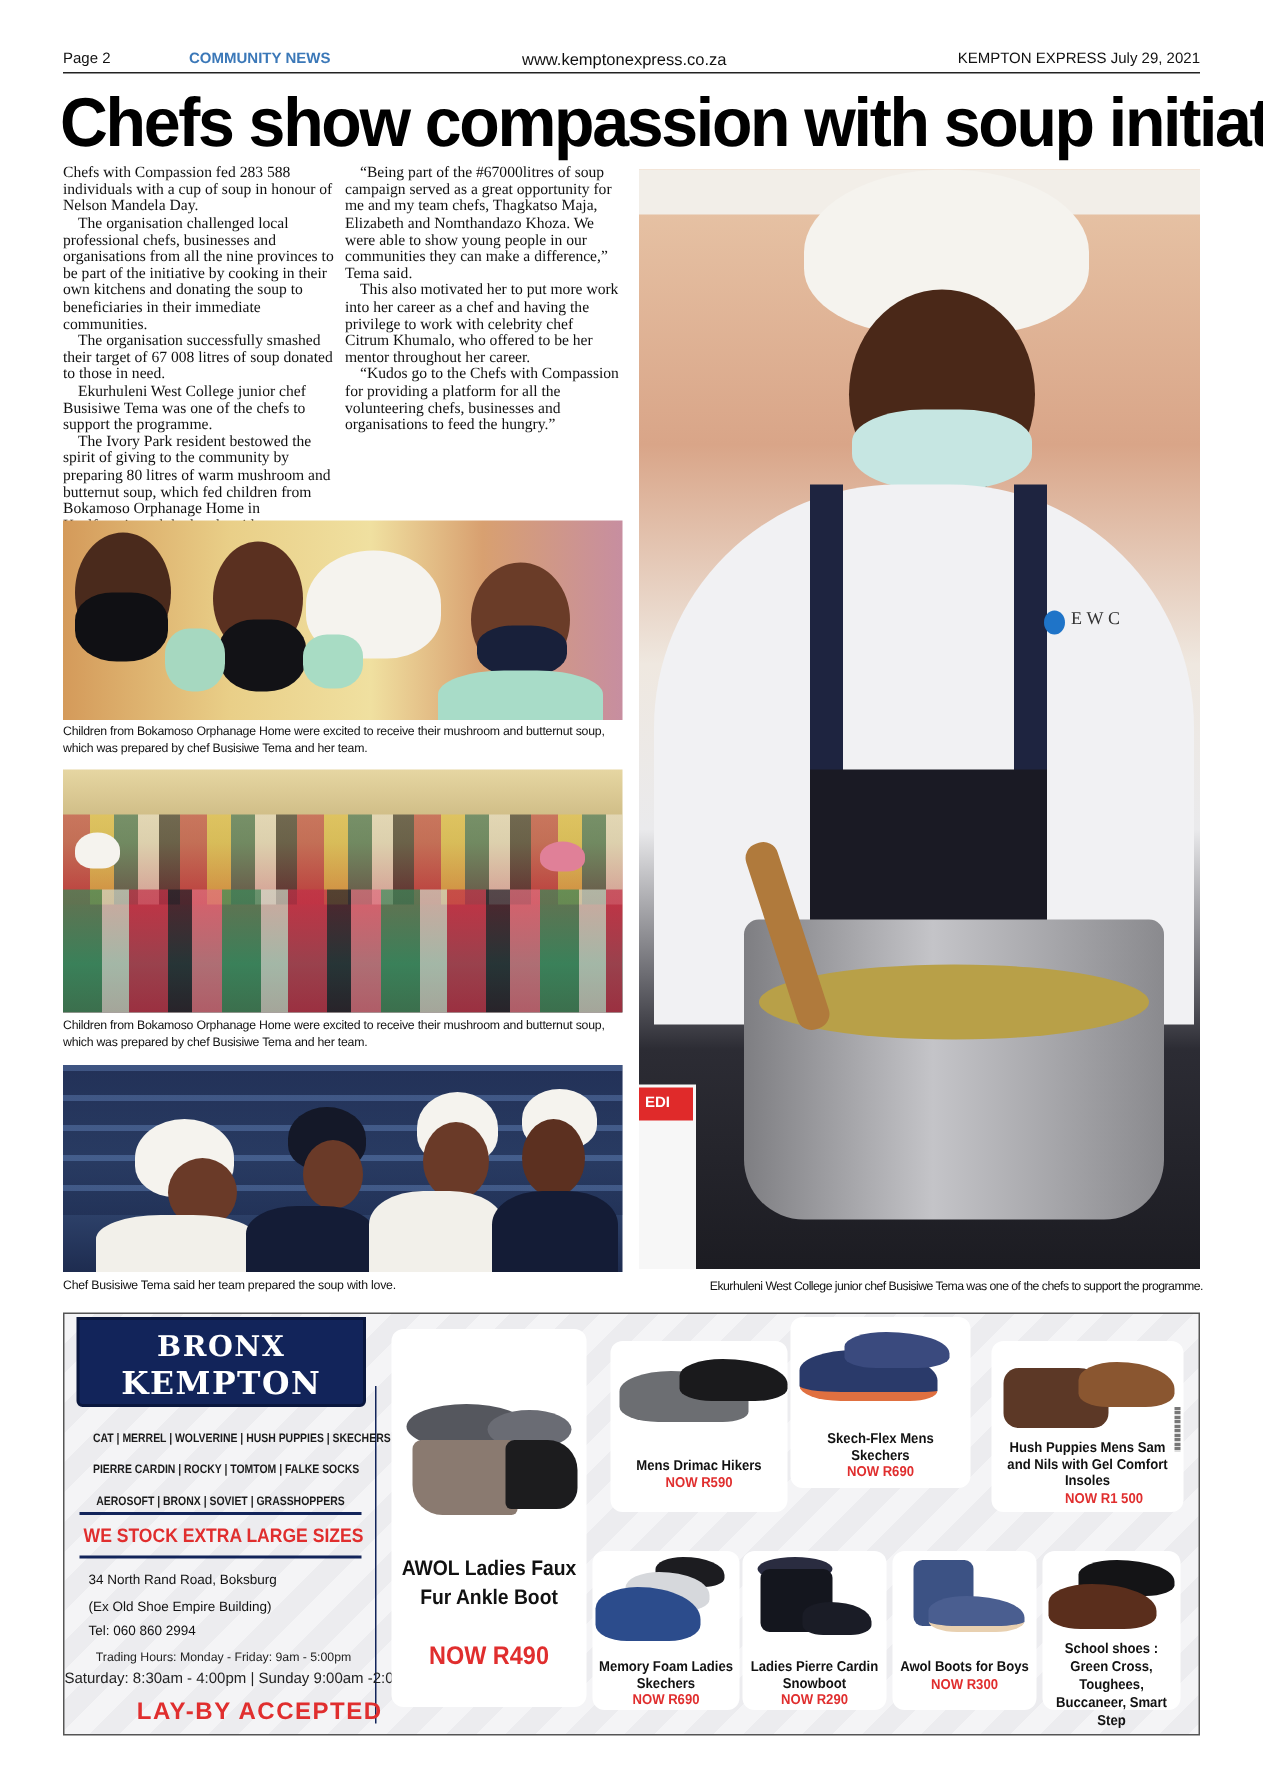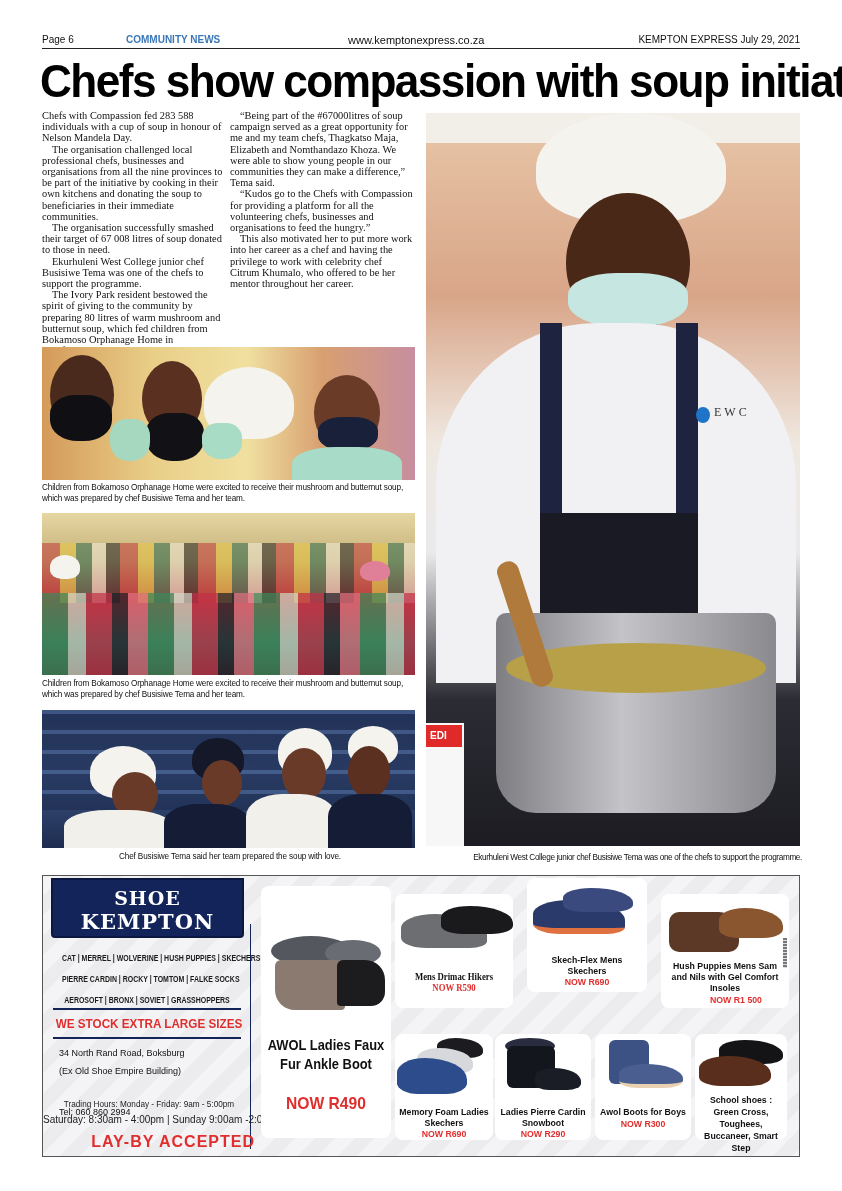--- a/index.html
+++ b/index.html
@@ -52,39 +52,39 @@
   .big-title { font-size: 14px; line-height: 19px; }
   .big-price { font-size: 17px; }
 
   .shoe { position: absolute; }
   .side-code { position: absolute; left: 740px; top: 62px; width: 4px; height: 30px; background: repeating-linear-gradient(180deg, #777 0 2px, #ddd 2px 3px); }
 </style>
 </head>
 <body>
 
 <div class="masthead">
-  <span class="mh-page">Page 6</span>
+  <span class="mh-page">Page 2</span>
   <span class="mh-section">COMMUNITY NEWS</span>
   <span class="mh-url">www.kemptonexpress.co.za</span>
   <span class="mh-pub">KEMPTON EXPRESS  July 29, 2021</span>
 </div>
 
 <h1 class="headline">Chefs show compassion with soup initiative</h1>
 
 <div class="col col1">
   <p class="first">Chefs with Compassion fed 283 588 individuals with a cup of soup in honour of Nelson Mandela Day.</p>
   <p>The organisation challenged local professional chefs, businesses and organisations from all the nine provinces to be part of the initiative by cooking in their own kitchens and donating the soup to beneficiaries in their immediate communities.</p>
   <p>The organisation successfully smashed their target of 67 008 litres of soup donated to those in need.</p>
   <p>Ekurhuleni West College junior chef Busisiwe Tema was one of the chefs to support the programme.</p>
   <p>The Ivory Park resident bestowed the spirit of giving to the community by preparing 80 litres of warm mushroom and butternut soup, which fed children from Bokamoso Orphanage Home in Kaalfontein and the local residents.</p>
 </div>
 <div class="col col2">
   <p>“Being part of the #67000litres of soup campaign served as a great opportunity for me and my team chefs, Thagkatso Maja, Elizabeth and Nomthandazo Khoza. We were able to show young people in our communities they can make a difference,” Tema said.</p>
+  <p>This also motivated her to put more work into her career as a chef and having the privilege to work with celebrity chef Citrum Khumalo, who offered to be her mentor throughout her career.</p>
   <p>“Kudos go to the Chefs with Compassion for providing a platform for all the volunteering chefs, businesses and organisations to feed the hungry.”</p>
-  <p>This also motivated her to put more work into her career as a chef and having the privilege to work with celebrity chef Citrum Khumalo, who offered to be her mentor throughout her career.</p>
 </div>
 
 <div class="photo p1">
   <div class="face" style="left:8px;top:8px;width:64px;height:80px;background:#4a2a1c;"></div>
   <div class="mask" style="left:8px;top:48px;width:62px;height:46px;background:#101014;"></div>
   <div class="face" style="left:100px;top:14px;width:60px;height:76px;background:#5a3020;"></div>
   <div class="mask" style="left:104px;top:66px;width:58px;height:48px;background:#121216;"></div>
   <div class="mask" style="left:68px;top:72px;width:40px;height:42px;background:#a6d8c0;"></div>
   <div class="hat" style="left:162px;top:20px;width:90px;height:72px;"></div>
   <div class="mask" style="left:160px;top:76px;width:40px;height:36px;background:#a8dcc4;"></div>
@@ -110,21 +110,21 @@
   <div class="hat" style="left:150px;top:28px;width:52px;height:42px;background:#141828;"></div>
   <div class="face" style="left:160px;top:50px;width:40px;height:46px;background:#6a3a28;"></div>
   <div style="position:absolute;left:122px;top:94px;width:86px;height:46px;background:#141c36;border-radius:40% 40% 0 0;"></div>
   <div class="hat" style="left:236px;top:18px;width:54px;height:48px;"></div>
   <div class="face" style="left:240px;top:38px;width:44px;height:52px;background:#6a3a28;"></div>
   <div style="position:absolute;left:204px;top:84px;width:90px;height:56px;background:#f2f0ea;border-radius:40% 40% 0 0;"></div>
   <div class="hat" style="left:306px;top:16px;width:50px;height:40px;"></div>
   <div class="face" style="left:306px;top:36px;width:42px;height:52px;background:#5c3020;"></div>
   <div style="position:absolute;left:286px;top:84px;width:84px;height:56px;background:#141c36;border-radius:40% 40% 0 0;"></div>
 </div>
-<div class="caption" style="left:42px;top:852px;width:376px;text-align:center;">Chef Busisiwe Tema said her team prepared the soup with love.</div>
+<div class="caption" style="left:42px;top:852px;width:376px;">Chef Busisiwe Tema said her team prepared the soup with love.</div>
 
 <div class="photo p4">
   <div style="position:absolute;left:0;top:0;width:374px;height:30px;background:#f2eee8;"></div>
   <div class="hat" style="left:110px;top:0;width:190px;height:110px;"></div>
   <div class="face" style="left:140px;top:80px;width:124px;height:140px;background:#4a2818;"></div>
   <div class="mask" style="left:142px;top:160px;width:120px;height:54px;background:#c6e6e2;"></div>
   <div style="position:absolute;left:10px;top:210px;width:360px;height:360px;background:#f1f1f3;border-radius:45% 45% 0 0;"></div>
   <div style="position:absolute;left:114px;top:210px;width:22px;height:300px;background:#1e2440;"></div>
   <div style="position:absolute;left:250px;top:210px;width:22px;height:300px;background:#1e2440;"></div>
   <div style="position:absolute;left:114px;top:400px;width:158px;height:160px;background:#1a1a24;"></div>
@@ -136,52 +136,52 @@
   <div style="position:absolute;left:80px;top:530px;width:260px;height:50px;background:#b8a048;border-radius:50%;"></div>
   <div style="position:absolute;left:88px;top:446px;width:22px;height:130px;background:#b07a3c;transform:rotate(-18deg);border-radius:10px;"></div>
   <div style="position:absolute;left:0;top:610px;width:38px;height:123px;background:#f7f7f7;"></div>
   <div style="position:absolute;left:0;top:612px;width:36px;height:22px;background:#e02a2a;color:#fff;font-size:10px;font-weight:bold;line-height:22px;padding-left:4px;">EDI</div>
 </div>
 <div class="caption" style="left:426px;top:853px;width:376px;text-align:right;letter-spacing:-0.35px;">Ekurhuleni West College junior chef Busisiwe Tema was one of the chefs to support the programme.</div>
 
 <div class="ad">
   <div class="ad-left">
     <div class="logo">
-      <div class="l1">SHOE</div>
+      <div class="l1">BRONX</div>
       <div class="l2">KEMPTON</div>
     </div>
     <div class="vline"></div>
     <div class="brands">
       <div>CAT | MERREL | WOLVERINE | HUSH PUPPIES | SKECHERS</div>
       <div>PIERRE CARDIN |  ROCKY | TOMTOM  | FALKE SOCKS</div>
       <div>AEROSOFT | BRONX | SOVIET | GRASSHOPPERS</div>
     </div>
     <div class="rule" style="top:132px;"></div>
     <div class="extra">WE STOCK EXTRA LARGE SIZES</div>
     <div class="rule" style="top:161px;"></div>
     <div class="addr" style="top:172px;">34 North Rand Road, Boksburg</div>
     <div class="addr" style="top:190px;">(Ex Old Shoe Empire Building)</div>
-    <div class="addr" style="top:206px;margin-top:25px;">Tel: 060 860 2994</div>
+    <div class="addr" style="top:206px;">Tel: 060 860 2994</div>
     <div class="hours" style="top:224px;text-align:center;">Trading Hours: Monday - Friday: 9am - 5:00pm</div>
     <div class="hours" style="top:238px;font-size:10px;">Saturday: 8:30am - 4:00pm | Sunday 9:00am -2:00pm</div>
     <div class="layby">LAY-BY  ACCEPTED</div>
   </div>
 
   <div class="card" style="left:218px;top:10px;width:130px;height:252px;">
     <div class="shoe" style="left:4px;top:40px;width:122px;height:100px;">
       <div style="position:absolute;left:6px;top:10px;width:80px;height:30px;background:#55575e;border-radius:50%;"></div>
       <div style="position:absolute;left:60px;top:14px;width:56px;height:26px;background:#6a6c74;border-radius:50%;"></div>
       <div style="position:absolute;left:10px;top:34px;width:70px;height:50px;background:#8a7a70;border-radius:6px 6px 4px 20px;"></div>
       <div style="position:absolute;left:72px;top:34px;width:48px;height:46px;background:#1c1c1e;border-radius:6px 20px 14px 4px;"></div>
     </div>
     <div class="card-title big-title" style="top:150px;">AWOL Ladies Faux Fur Ankle Boot</div>
     <div class="card-title price big-price" style="top:212px;">NOW R490</div>
   </div>
 
-  <div class="card" style="left:352px;top:18px;width:118px;height:114px;font-family:Liberation Serif, serif;">
+  <div class="card" style="left:364px;top:18px;width:118px;height:114px;">
     <div class="shoe" style="left:6px;top:12px;width:110px;height:50px;">
       <div style="position:absolute;left:0;top:8px;width:86px;height:34px;background:#6c6e72;border-radius:40% 60% 20% 30%;"></div>
       <div style="position:absolute;left:40px;top:0;width:72px;height:28px;background:#1a1a1c;border-radius:40% 60% 30% 30%;"></div>
     </div>
     <div class="card-title" style="top:78px;">Mens Drimac Hikers</div>
     <div class="card-title price" style="top:89px;">NOW R590</div>
   </div>
   <div class="card" style="left:484px;top:2px;width:120px;height:114px;">
     <div class="shoe" style="left:6px;top:10px;width:110px;height:54px;">
       <div style="position:absolute;left:0;top:12px;width:92px;height:34px;background:#2a3a6a;border-radius:40% 60% 20% 30%;border-bottom:6px solid #e07040;"></div>

